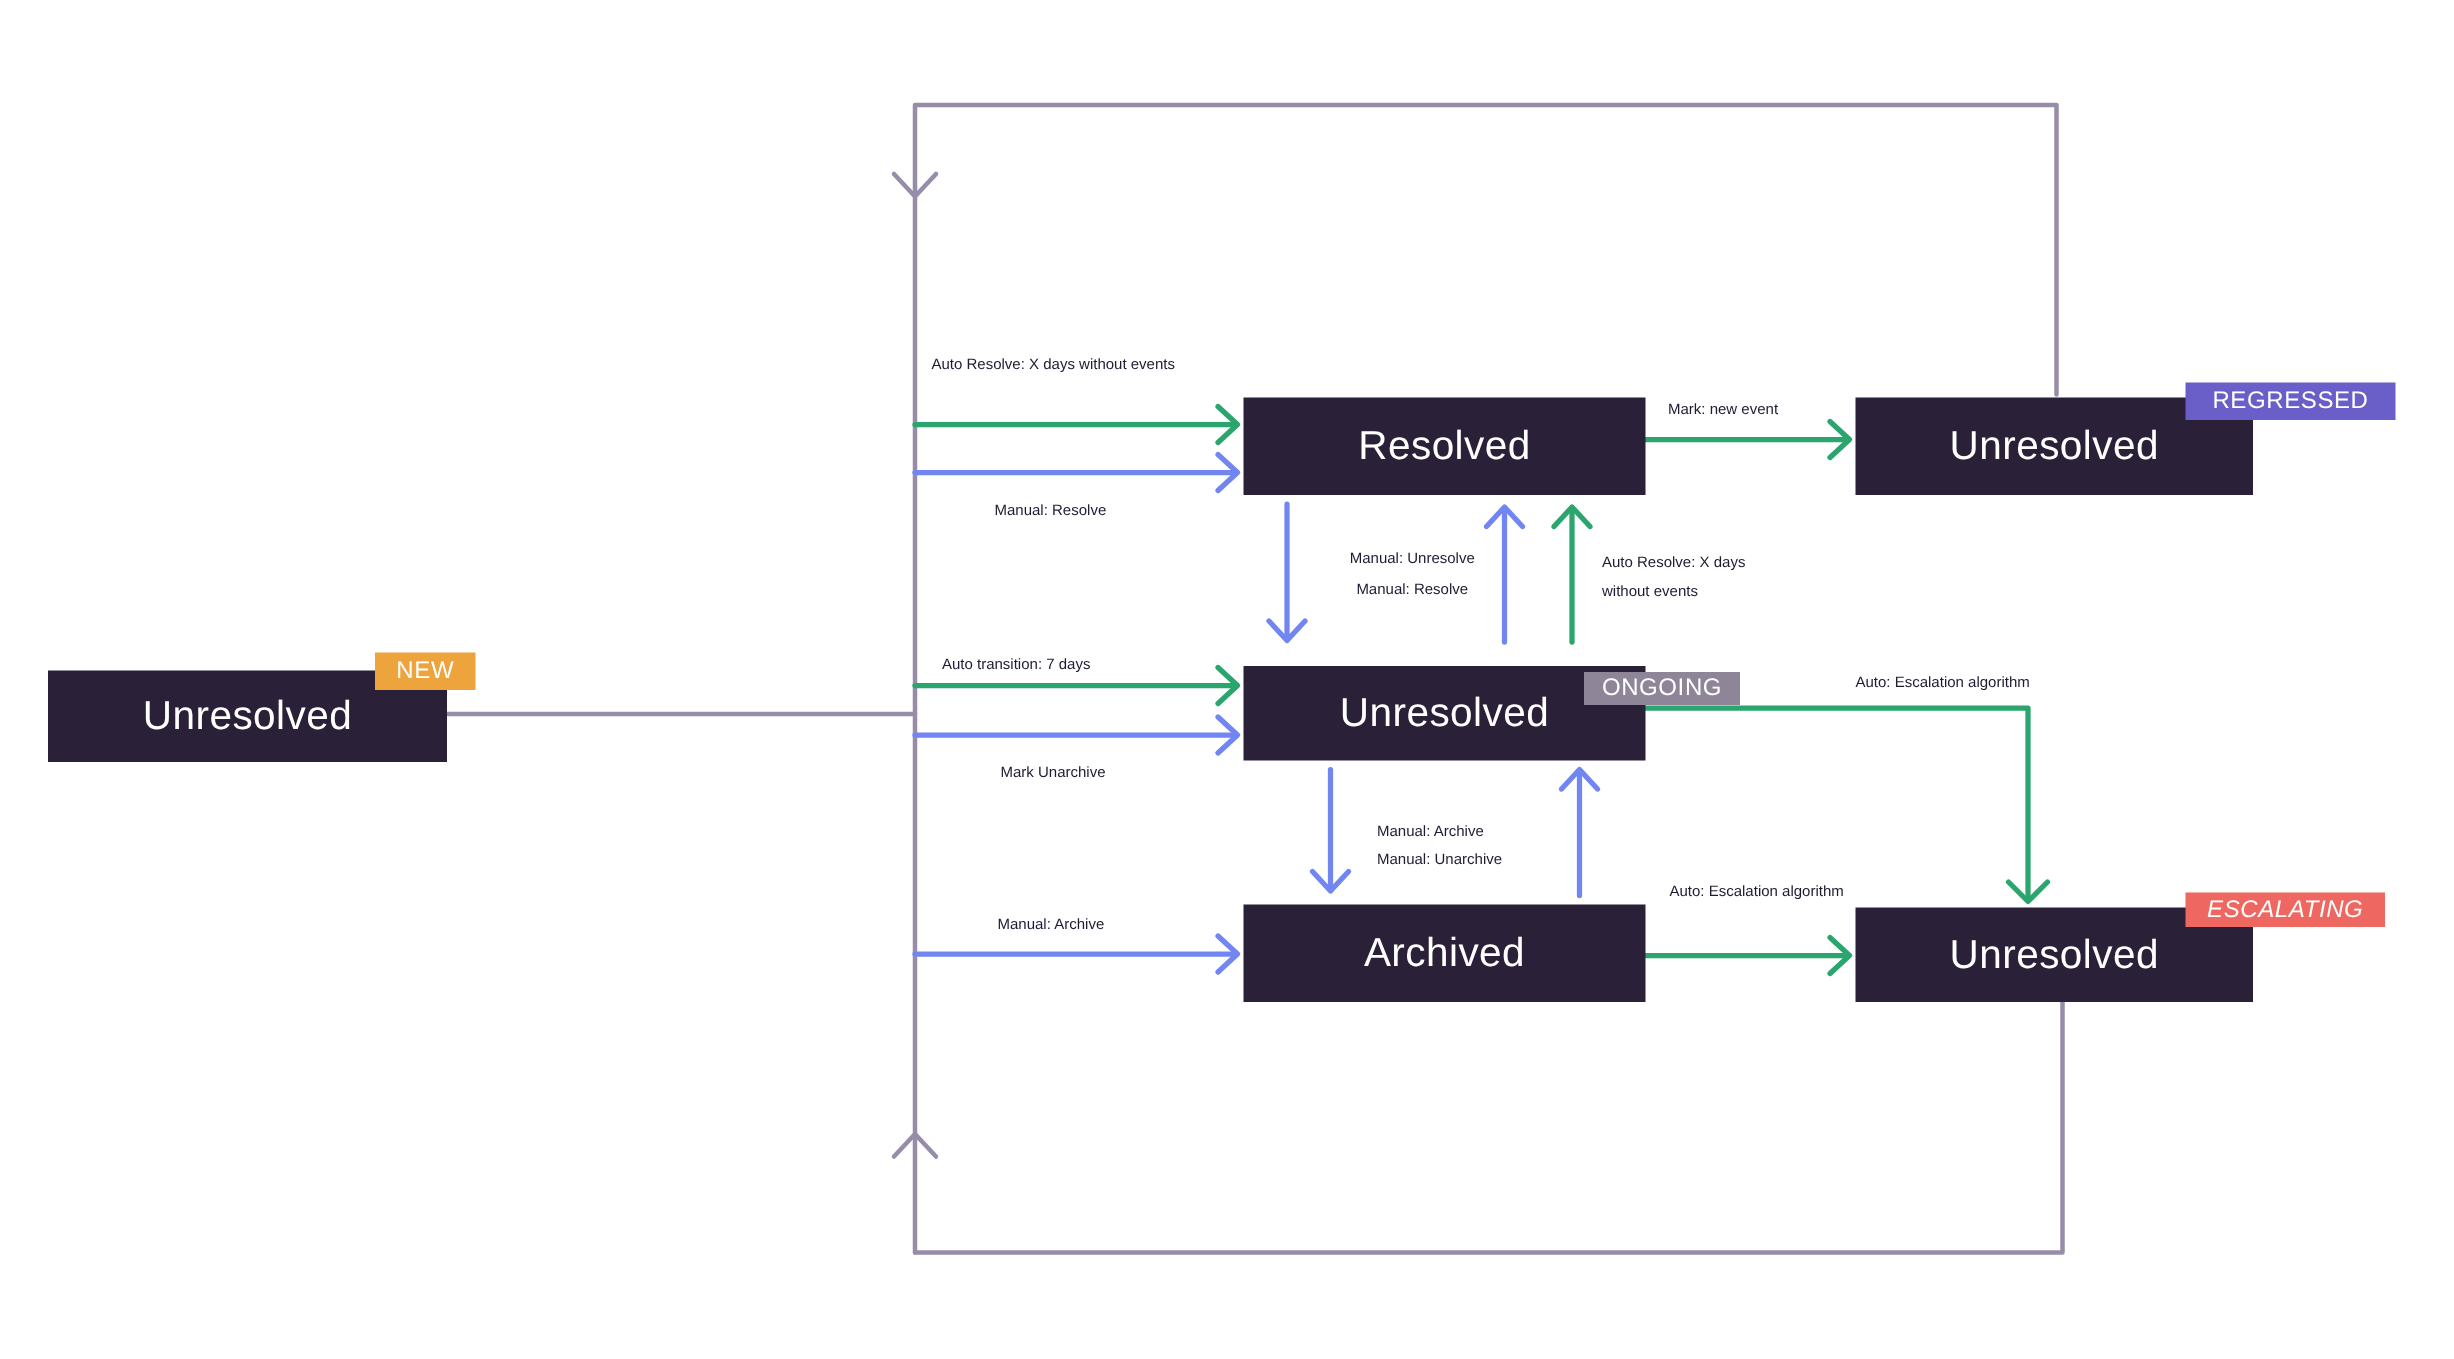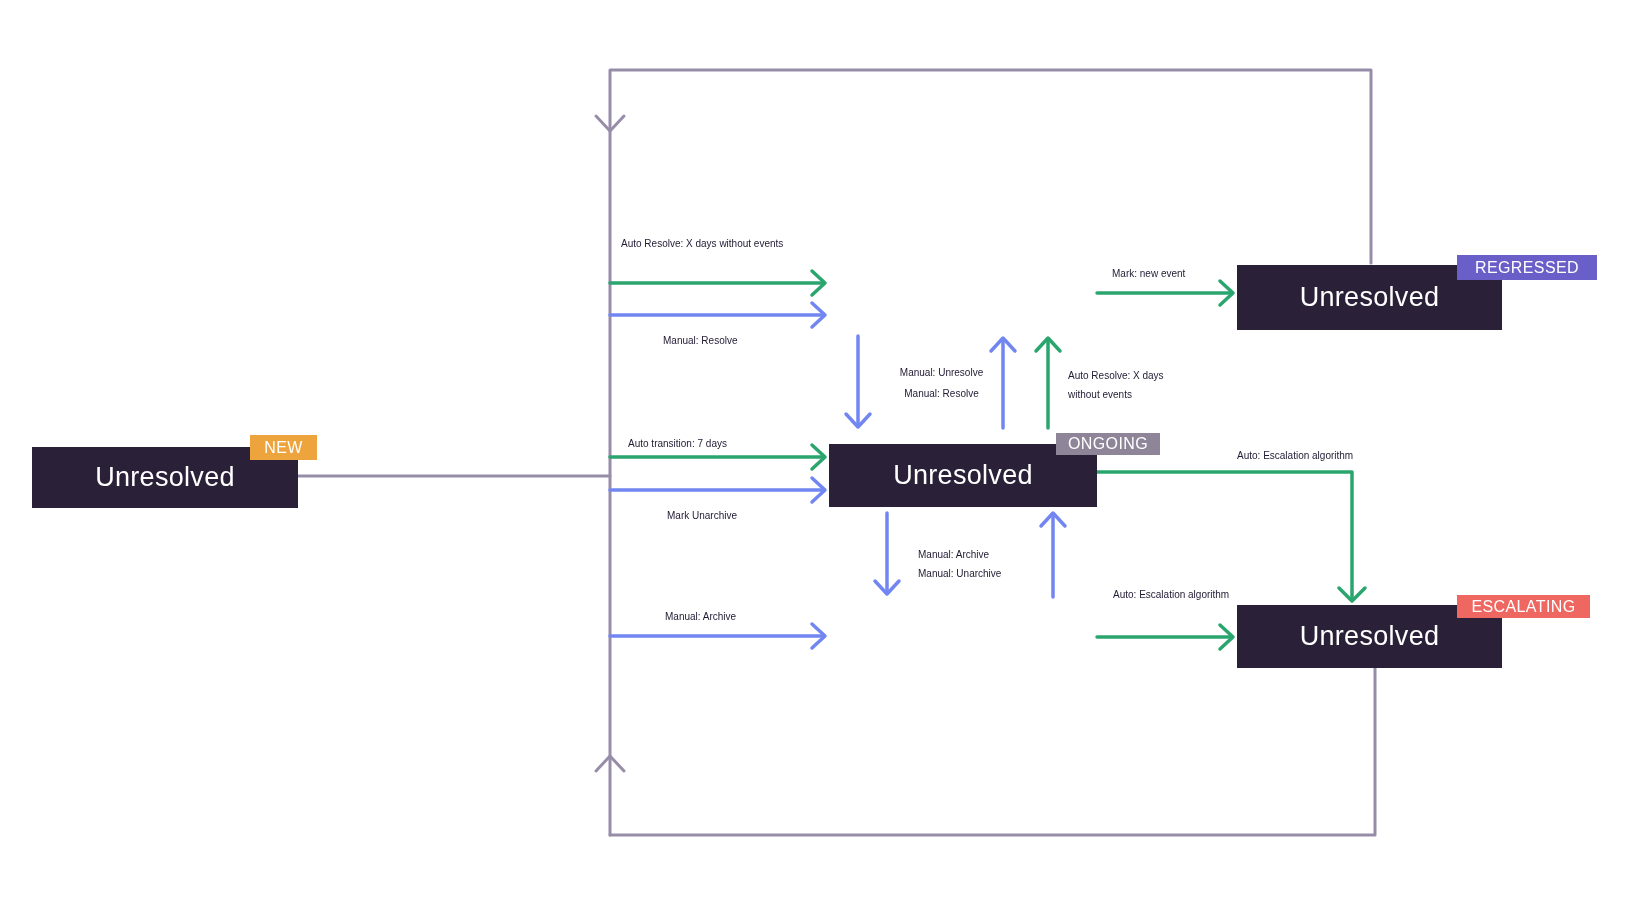--- a/index.html
+++ b/index.html
@@ -74,34 +74,40 @@
     <path class="edge blue" d="M991 351 L1003 338 L1015 351"></path>
     <path class="edge blue" d="M887 513 V591"></path>
     <path class="edge blue" d="M875 581 L887 594 L899 581"></path>
     <path class="edge blue" d="M1053 597 V517"></path>
     <path class="edge blue" d="M1041 526 L1053 513 L1065 526"></path>
   </svg>
 
   <div class="state-box" style="left:32px;top:447px;width:266px;height:61px;">
     <span>Unresolved</span>
   </div>
+  <div class="state-box" style="left:829px;top:265px;width:268px;height:65px;">
+    <span>Resolved</span>
+  </div>
   <div class="state-box" style="left:829px;top:444px;width:268px;height:63px;">
     <span>Unresolved</span>
+  </div>
+  <div class="state-box" style="left:829px;top:603px;width:268px;height:65px;">
+    <span>Archived</span>
   </div>
   <div class="state-box" style="left:1237px;top:265px;width:265px;height:65px;">
     <span>Unresolved</span>
   </div>
   <div class="state-box" style="left:1237px;top:605px;width:265px;height:63px;">
     <span>Unresolved</span>
   </div>
 
   <div class="badge" style="left:250px;top:435px;width:67px;height:25px;background:var(--badge-new);">NEW</div>
-  <div class="badge" style="left:1056px;top:433px;width:104px;height:22px;background:var(--badge-ongoing);">ONGOING</div>
+  <div class="badge" style="left:1056px;top:448px;width:104px;height:22px;background:var(--badge-ongoing);">ONGOING</div>
   <div class="badge" style="left:1457px;top:255px;width:140px;height:25px;background:var(--badge-regressed);">REGRESSED</div>
-  <div class="badge" style="left:1457px;top:595px;width:133px;height:23px;background:var(--badge-escalating);">ESCALATING</div>
+  <div class="badge" style="left:1457px;top:595px;width:133px;height:23px;background:var(--badge-escalating);font-style:italic;">ESCALATING</div>
 
   <div class="edge-label" style="left:621px;top:234px;width:215px;">Auto Resolve: X days without events</div>
   <div class="edge-label nowrap" style="left:663px;top:331px;">Manual: Resolve</div>
   <div class="edge-label nowrap" style="left:628px;top:434px;">Auto transition: 7 days</div>
   <div class="edge-label nowrap" style="left:667px;top:506px;">Mark Unarchive</div>
   <div class="edge-label nowrap" style="left:665px;top:607px;">Manual: Archive</div>
   <div class="edge-label nowrap" style="left:1112px;top:264px;">Mark: new event</div>
   <div class="edge-label stack-center" style="left:858px;top:363px;width:152px;line-height:20.5px;">
     <span>Manual: Unresolve</span>
     <span>Manual: Resolve</span>

